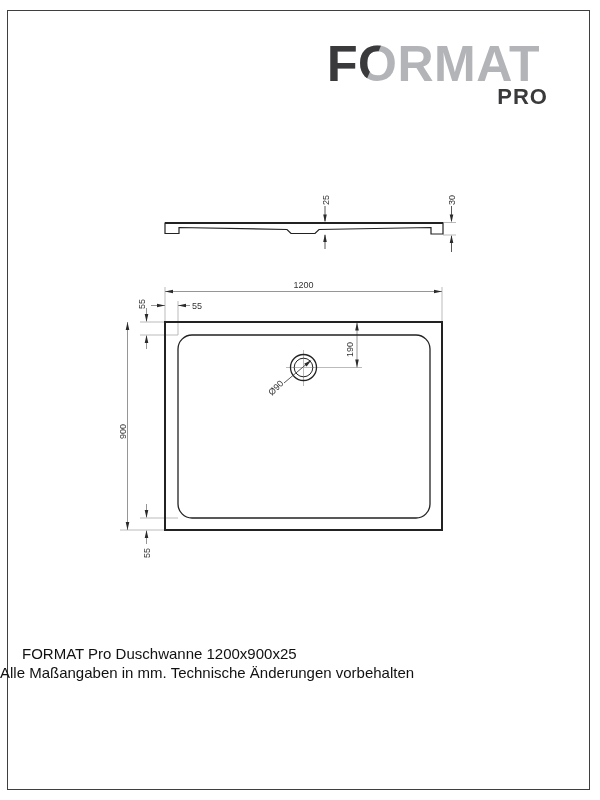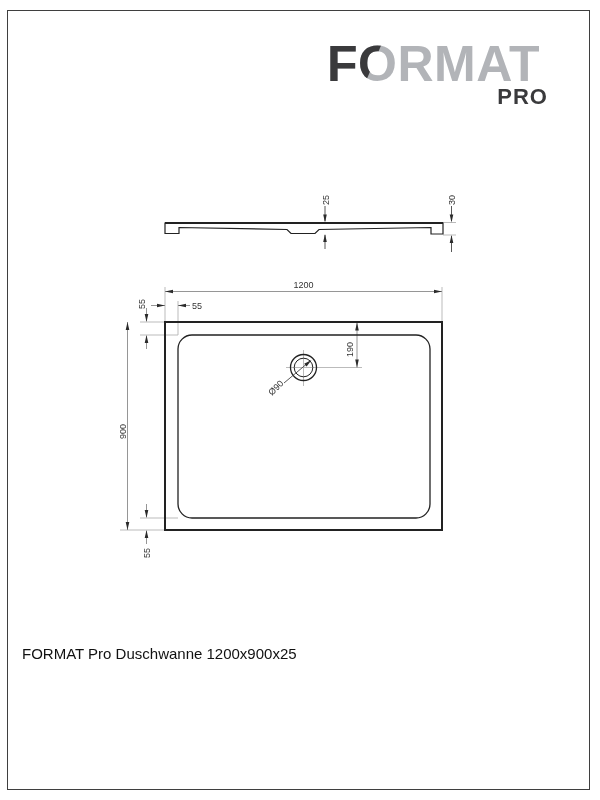--- a/index.html
+++ b/index.html
@@ -141,13 +141,14 @@
     <polygon class="arrow" points="357,322.5 355.2,330.5 358.8,330.5"></polygon>
     <polygon class="arrow" points="357,367.5 355.2,359.5 358.8,359.5"></polygon>
     <g transform="translate(352.5,357) rotate(-90)">
       <text class="dimtxt">190</text>
     </g>
   </g>
 </svg>
 
 <div class="footer">
   <div class="l1">FORMAT Pro Duschwanne 1200x900x25</div>
+  <div class="l3">Alle Maßangaben in mm. Technische Änderungen vorbehalten</div>
 </div>
 
 </body></html>

